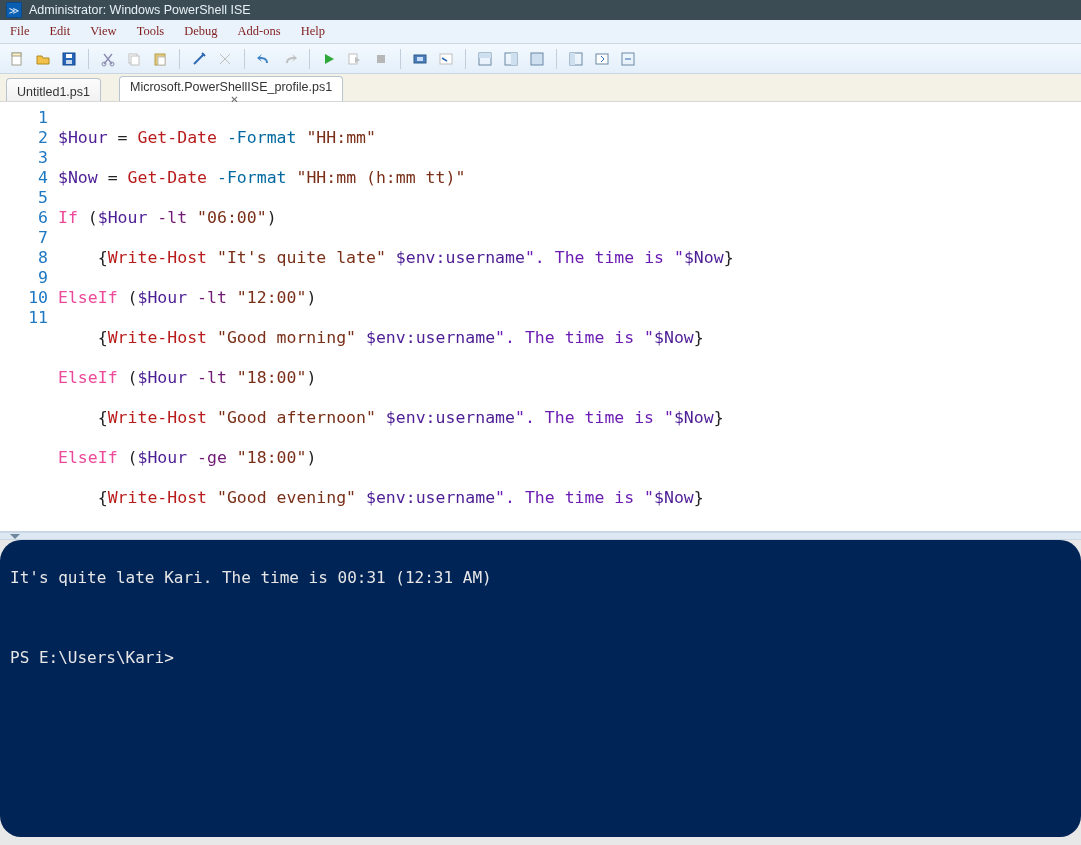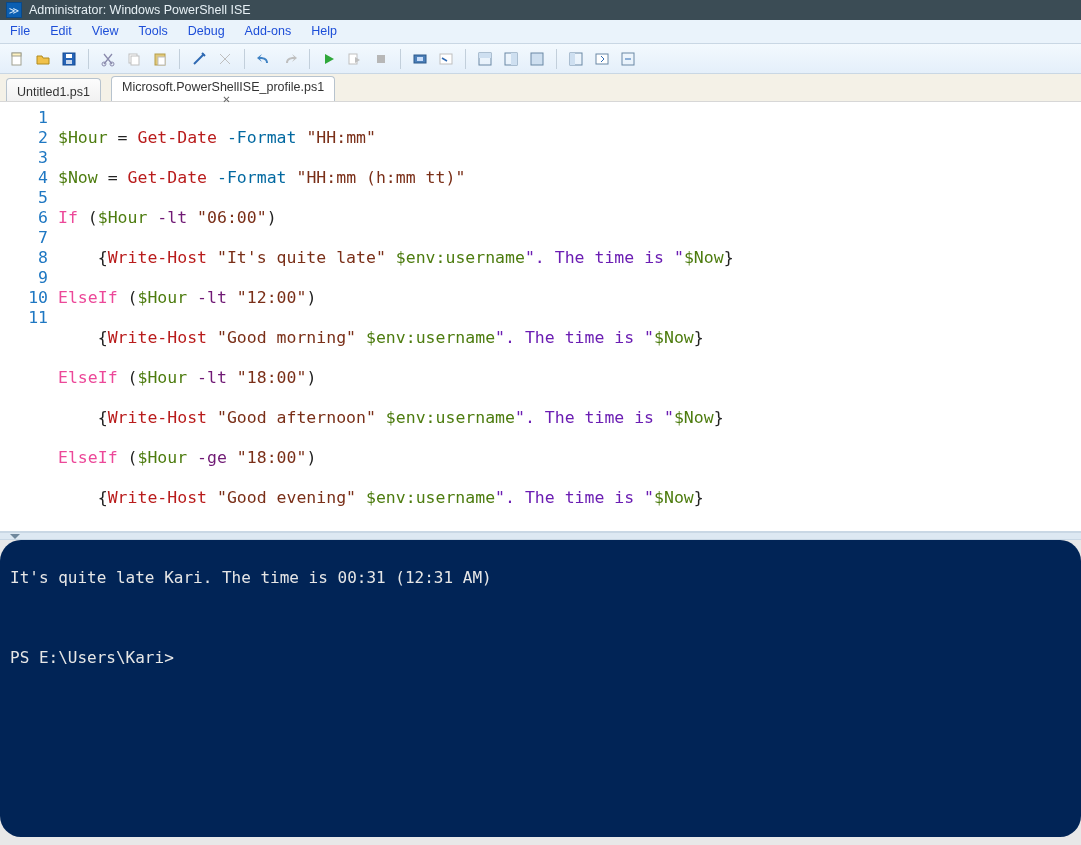--- a/index.html
+++ b/index.html
@@ -32,21 +32,22 @@
   .titlebar .app-icon::before { content: "≫"; color:#deeffd; font-size:10px; }
 
   
   .menubar {
     height: 24px;
     background: #eaf3fb;
     border-bottom: 1px solid #c9d7e4;
     display: flex;
     align-items: stretch;
     font-size: 12.5px;
-    color: #1d4ed8;
+    color: #7f1d1d;
+    font-family: Liberation Serif, serif;
   }
   .menubar .menu-item {
     padding: 4px 10px;
   }
 
   
   .toolbar {
     height: 30px;
     background: linear-gradient(#f3f9fe,#e4effa);
     border-bottom: 1px solid #c9d7e4;
@@ -78,21 +79,21 @@
     font-size: 12.5px;
   }
   .tab {
     height: 23px;
     padding: 3px 10px 0 10px;
     border: 1px solid #b7c3ce;
     border-bottom: none;
     border-top-left-radius: 4px;
     border-top-right-radius: 4px;
     background: linear-gradient(#fcfcfc,#f1f1f1);
-    margin-right: 10px;
+    margin-right: 18px;
     display: flex;
     align-items: center;
     color: #333;
     cursor: pointer;
     white-space: nowrap;
   }
   .tab.active {
     background: #ffffff;
     height: 25px;
     flex-direction: column;
@@ -122,21 +123,21 @@
     padding-right: 10px;
     user-select: none;
   }
   .gutter div { height:20px; }
   .code {
     flex: 1;
     white-space: pre;
     color: #222;
   }
   .code .line { height:20px; }
-  .tok-var    { color:#4d7c0f; }   
+  .tok-var    { color:#4c1d95; }   
   .tok-cmd    { color:#b91c1c; }   
   .tok-kw     { color:#ec4899; }   
   .tok-param  { color:#0369a1; }   
   .tok-op     { color:#701a75; }   
   .tok-str    { color:#7a2f18; }   
   .tok-purple { color:#6b1db3; }
 
   
   .splitter {
     height: 8px;

